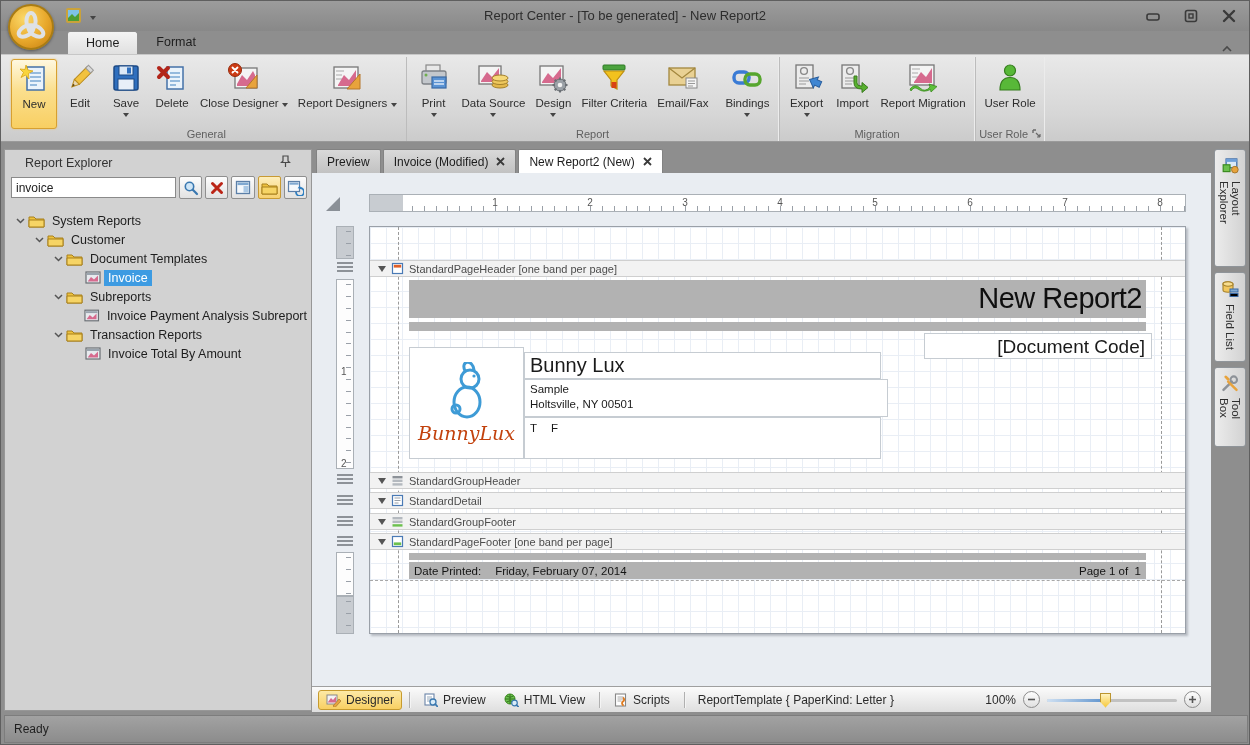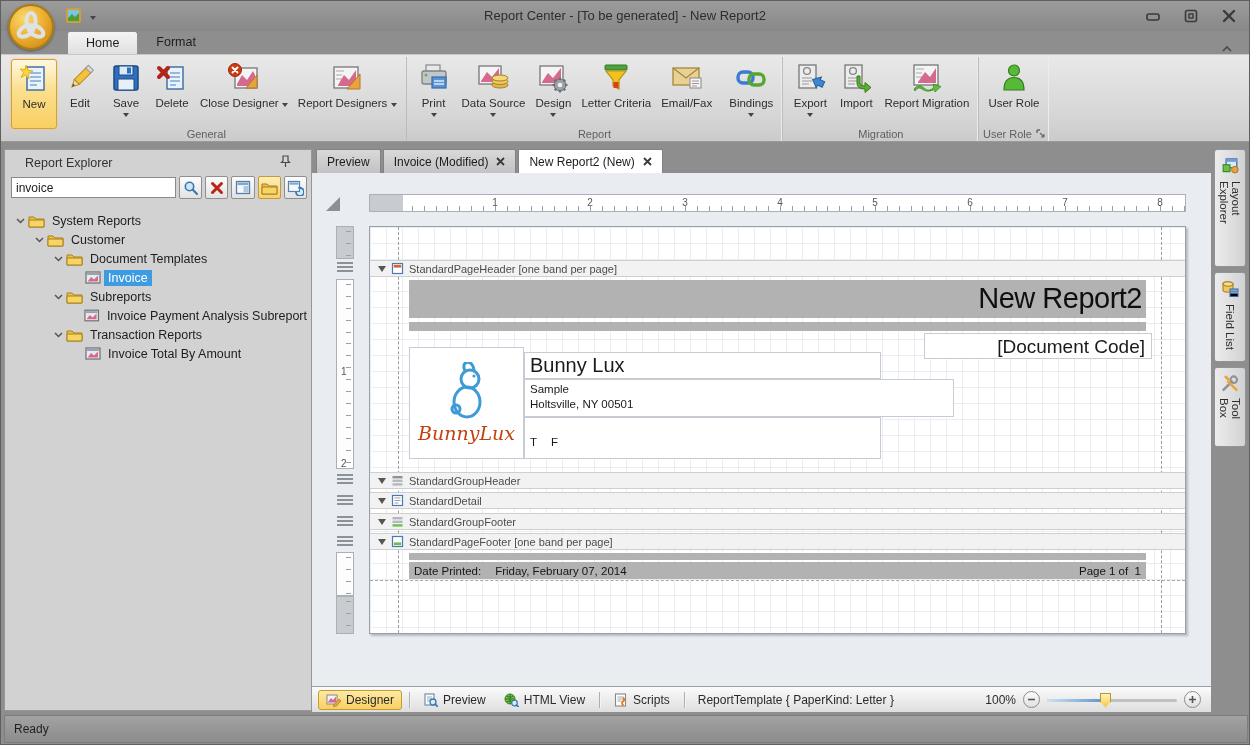--- a/index.html
+++ b/index.html
@@ -103,21 +103,21 @@
     display:flex; align-items:center; gap:5px; padding-left:8px; }
   .band-hdr .tri { width:0; height:0; border-left:4px solid transparent; border-right:4px solid transparent; border-top:6px solid #555; }
   .band-hdr .bname { font-size:11px; color:#4c4c4c; }
   .gbar { position:absolute; background:#b2b2b2; }
   .rpt-box { position:absolute; background:#fff; border:1px solid #c6ccd2; }
   .rpt-title { font-size:29px; color:#0f0f0f; text-align:right; padding-right:4px; line-height:36px;
     font-weight:500; letter-spacing:-.5px; }
   .doc-code { font-size:19px; color:#1a1a1a; text-align:right; line-height:25px; padding-right:6px; }
   .company { font-size:20px; color:#1a1a1a; line-height:25px; padding-left:5px; }
   .addr { font-size:11.5px; color:#1a1a1a; padding:2px 0 0 5px; line-height:15px; }
-  .tf { font-size:11.5px; color:#1a1a1a; padding:18px 0 0 5px; }
+  .tf { font-size:11.5px; color:#1a1a1a; padding:4px 0 0 5px; }
   .tf span { margin-right:14px; }
   .logo-wrap { display:flex; flex-direction:column; align-items:center; justify-content:center; height:100%; }
   .logo-text { font-family:"DejaVu Serif",serif; font-style:italic; font-size:19px; color:#c2410c; margin-top:-2px; }
   .foot-row { display:flex; justify-content:space-between; align-items:center; font-size:11.5px; color:#141414; padding:0 5px; }
   .foot-row .dv { margin-left:14px; }
   .pre { white-space:pre; }
   .dash-line { position:absolute; left:0; width:100%; border-top:1px dashed #a8a8a8; }
   
   .bottom-bar { position:absolute; left:0; right:0; bottom:0; height:26px;
     background:linear-gradient(#fbfbfb,#dedede); border-top:1px solid #9f9f9f;
@@ -337,21 +337,21 @@
         <span class="caret-down cd"></span>
       </div>
       <div class="rbtn">
         <span class="ic">
           <svg width="32" height="32" viewBox="0 0 32 32">
               <rect x="5" y="3" width="22" height="5" rx="1" fill="#4ca33e" stroke="#2f7a26" stroke-width="1"></rect>
               <path d="M6 9 L26 9 L19 18 L19 27 L13 24 L13 18 Z" fill="#f2c21e" stroke="#bd8f12" stroke-width="1.2"></path>
               <rect x="13.5" y="20" width="5" height="6" fill="#d84315"></rect>
             </svg>
         </span>
-        <span class="lbl">Letter Criteria</span>
+        <span class="lbl">Filter Criteria</span>
       </div>
       <div class="rbtn">
         <span class="ic">
           <svg width="34" height="32" viewBox="0 0 34 32">
               <rect x="3" y="6" width="26" height="17" fill="#e9d194" stroke="#a3873e" stroke-width="1.3"></rect>
               <path d="M3 6 L16 16 L29 6" fill="none" stroke="#a3873e" stroke-width="1.3"></path>
               <rect x="20" y="16" width="11" height="10" fill="#f4f4f4" stroke="#888" stroke-width="1"></rect>
               <path d="M22 19h7M22 21.5h7M22 24h5" stroke="#999" stroke-width="1"></path>
             </svg>
         </span>
@@ -683,21 +683,21 @@
               </g>
               <circle cx="34" cy="14" r="1.6" fill="#3e9bd6"></circle>
             </svg>
             <div class="logo-text">BunnyLux</div>
           </div>
         </div>
 
         <div class="rpt-box company" style="left:154px; top:125px; width:357px; height:27px">
           <span>Bunny Lux</span>
         </div>
-        <div class="rpt-box addr" style="left:154px; top:152px; width:430px; height:38px">
+        <div class="rpt-box addr" style="left:154px; top:152px; width:364px; height:38px">
           <div>Sample</div>
           <div>Holtsville, NY 00501</div>
         </div>
         <div class="rpt-box tf" style="left:154px; top:190px; width:357px; height:42px">
           <span>T</span><span>F</span>
         </div>
 
         <div class="band-hdr" style="top:245px">
           <span class="tri"></span>
           <svg width="13" height="13" viewBox="0 0 13 13">

